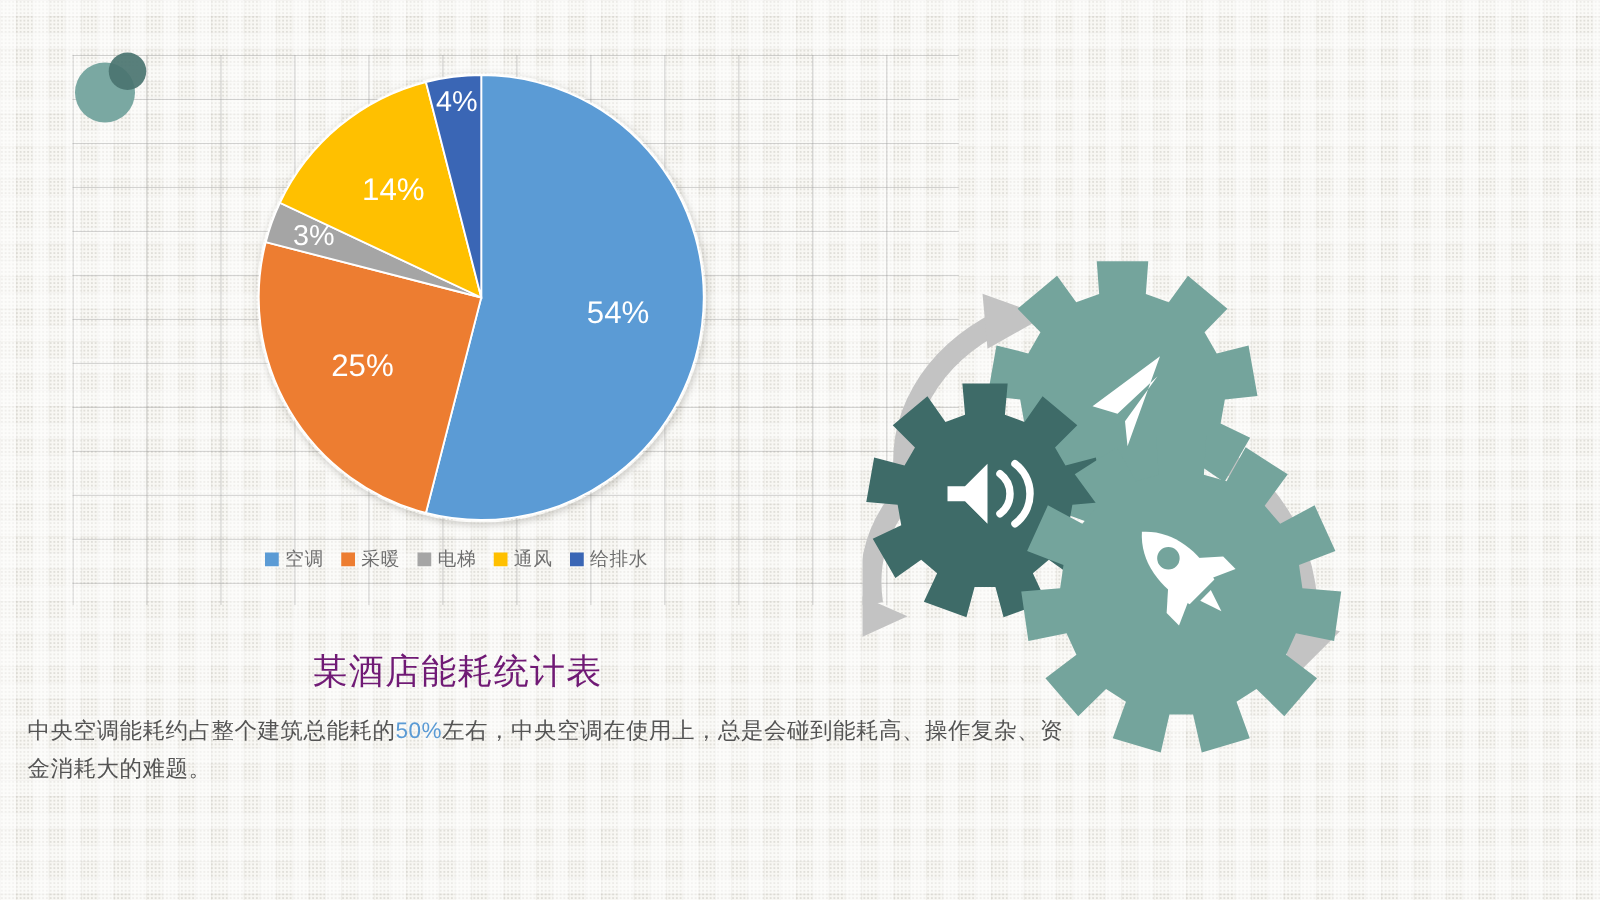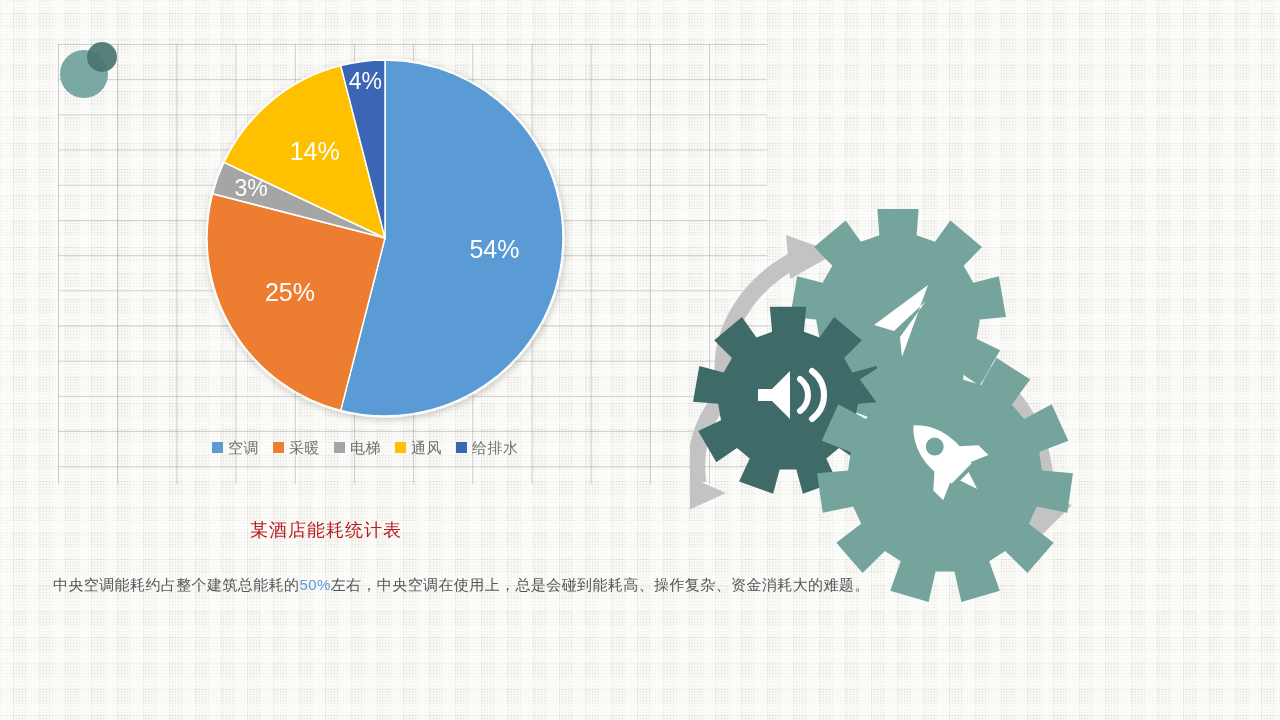--- a/index.html
+++ b/index.html
@@ -118,36 +118,35 @@
     display: inline-block;
     flex: 0 0 auto;
   }
   .legend-text { line-height: 1; letter-spacing: .5px; }
 
   
   .chart-caption {
     position: absolute;
     left: 250px;
     top: 518px;
-    font-size: 18px;
-    color: #b91c1c;
+    font-size: 28px;
+    color: #701a75;
     letter-spacing: 1px;
   }
 
   
   .body-text {
     position: absolute;
     left: 22px;
     top: 569px;
     width: 840px;
-    font-size: 15px;
+    font-size: 18px;
     line-height: 31px;
     color: #545454;
     letter-spacing: .4px;
-    margin-left: 31px;
   }
   .body-text .hl { color: #5b9bd5; }
   .body-text .p2 { text-indent: 2em; display: block; }
 
   
   .gears {
     position: absolute;
     left: 690px;
     top: 175px;
     width: 450px;

